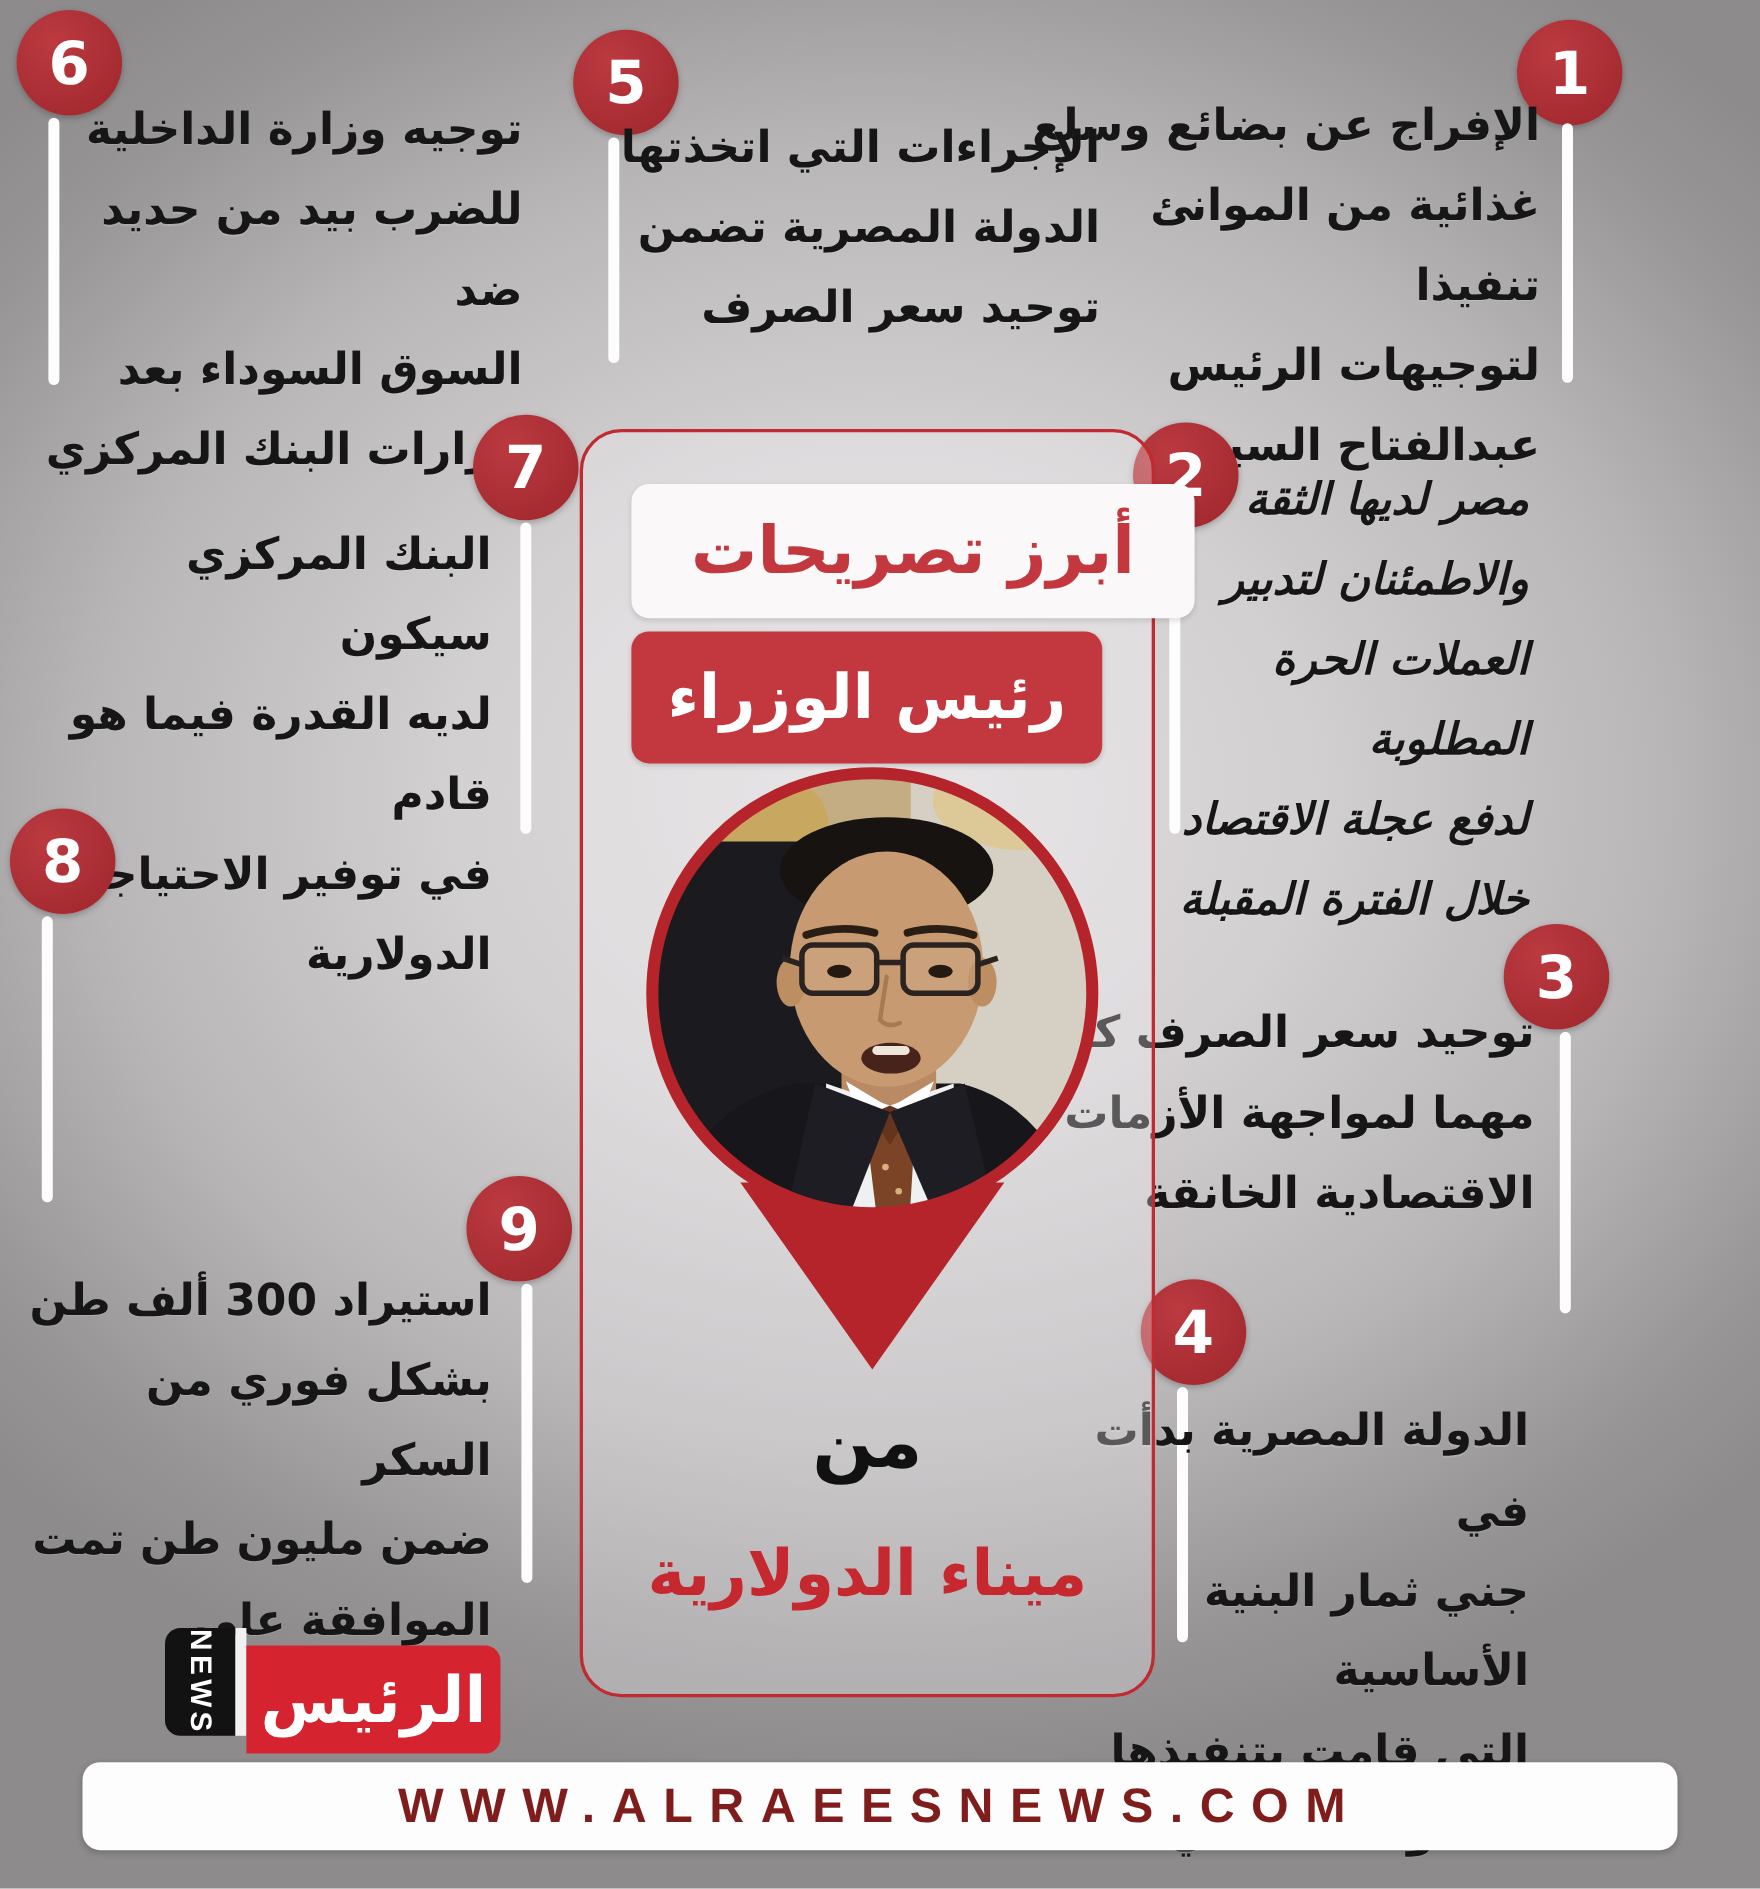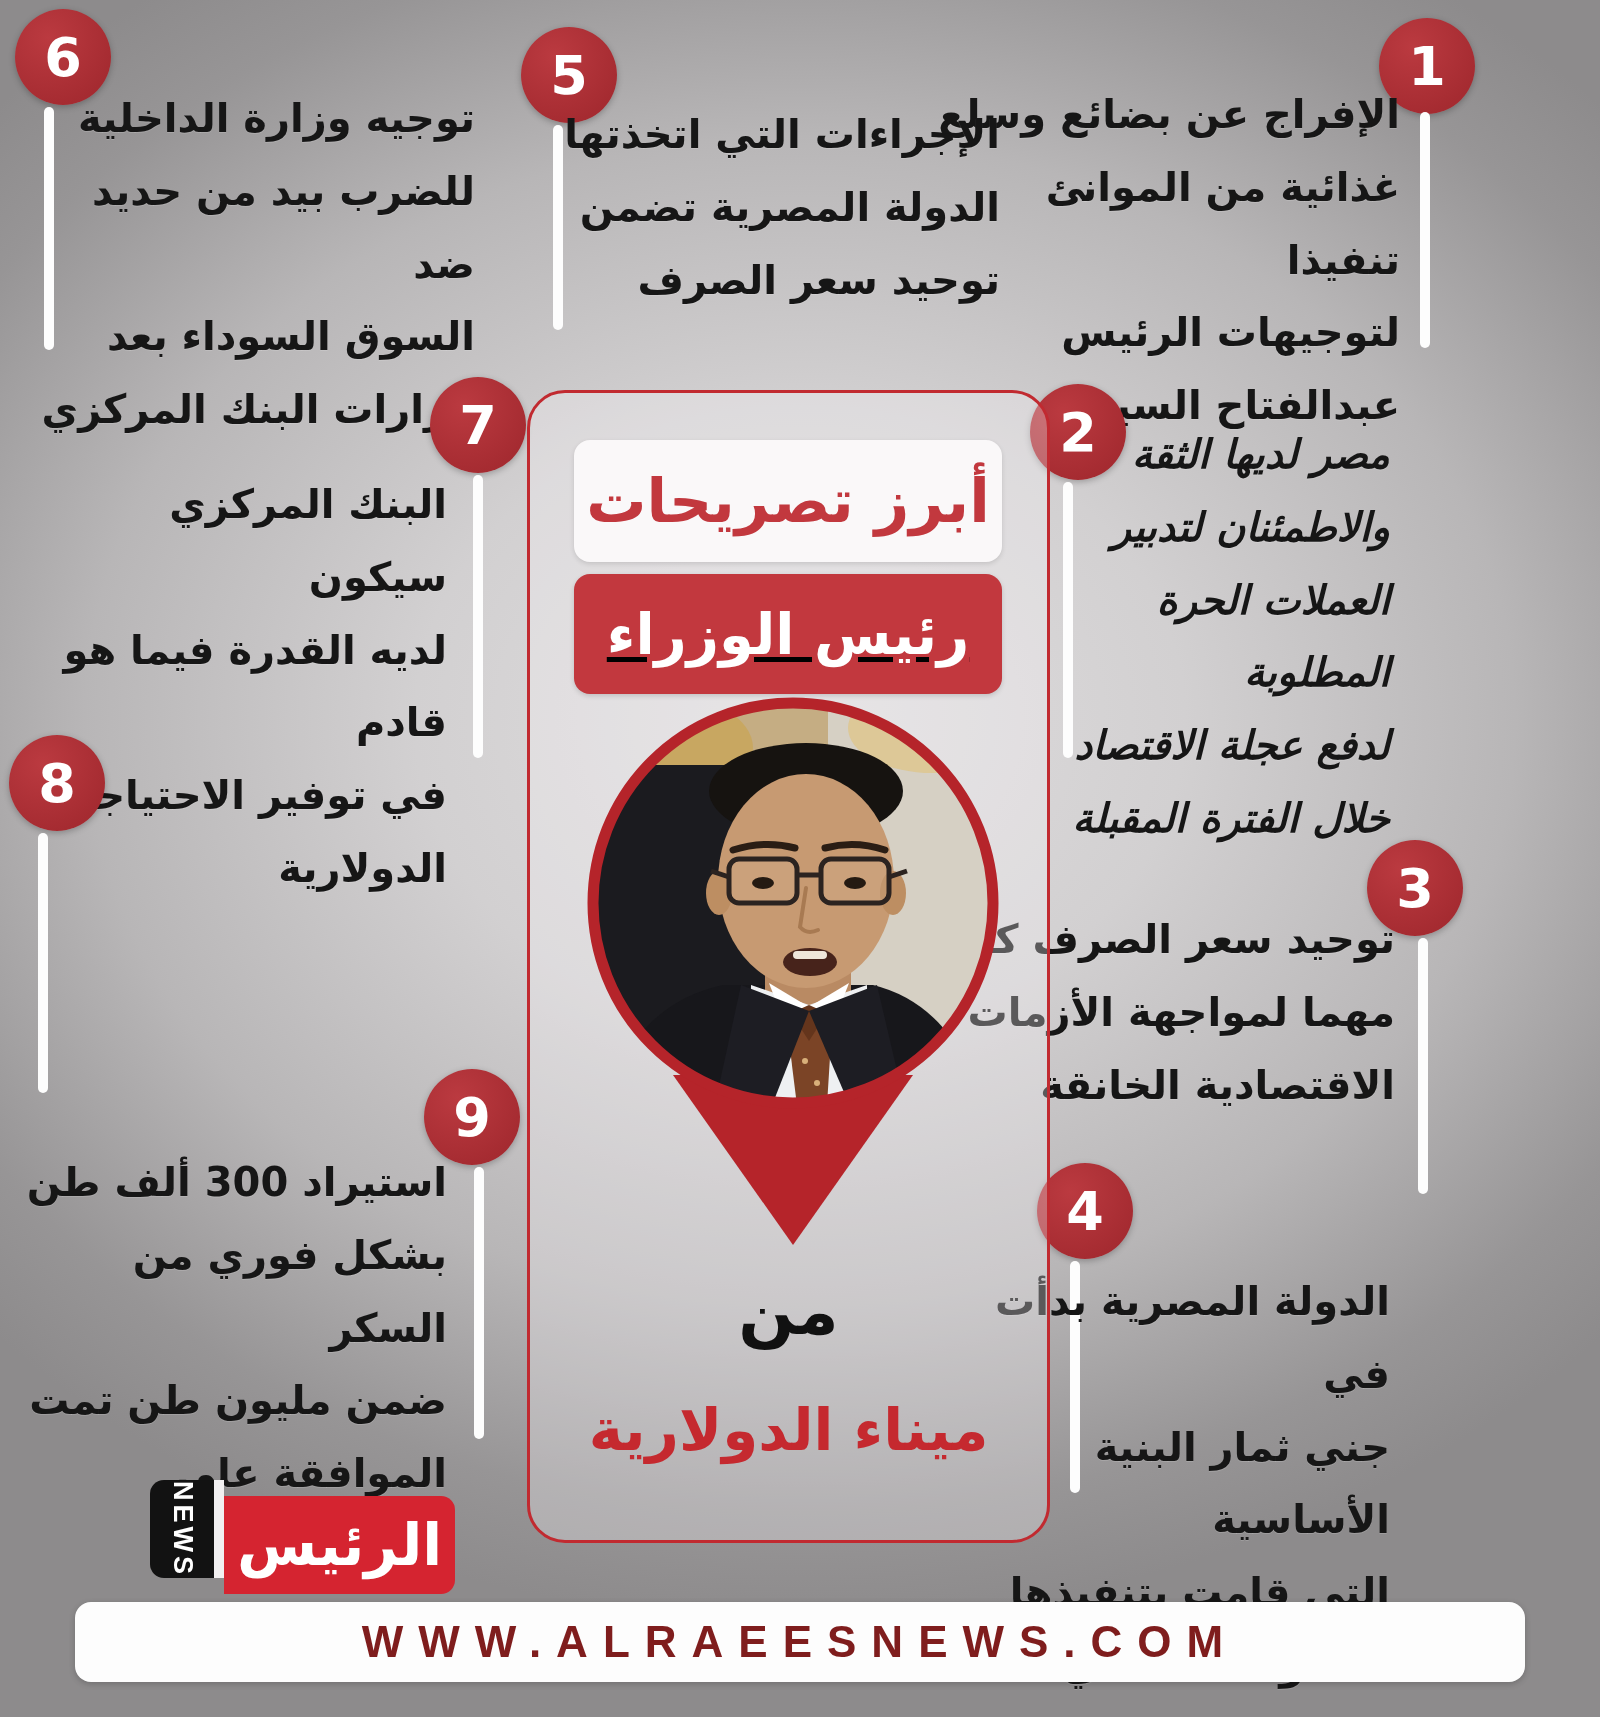--- a/index.html
+++ b/index.html
@@ -34,31 +34,30 @@
   .b8{left:9px;top:735px;}    .l8{left:38px;top:833px;height:260px;}   .t8{right:1180px;top:816px;width:400px;}
   .b9{left:424px;top:1069px;} .l9{left:474px;top:1167px;height:272px;} .t9{right:1153px;top:1146px;width:430px;}
 
   
   .card{
     position:absolute;left:527px;top:390px;width:517px;height:1147px;
     border:3px solid #c12a30;border-radius:38px;
     background:rgba(248,246,247,0.30);
   }
   .card-title-box{
-    position:absolute;left:44px;top:47px;width:428px;height:122px;border-radius:16px;
+    position:absolute;left:44px;top:47px;width:512px;height:122px;border-radius:16px;
     background:#faf8f9;display:flex;align-items:center;justify-content:center;
     box-shadow:0 2px 5px rgba(0,0,0,.12);
     text-align:center;
   }
   .card-title-box span{color:#c2383e;font-size:60px;font-weight:700;direction:rtl;}
   .card-sub-box{
     position:absolute;left:44px;top:181px;width:428px;height:120px;border-radius:16px;
     background:#c2383e;display:flex;align-items:center;justify-content:center;
     box-shadow:0 2px 5px rgba(0,0,0,.15);
-    text-decoration:underline;
   }
   .card-sub-box span{color:#ffffff;font-size:56px;font-weight:700;direction:rtl;}
   .pin{position:absolute;left:43px;top:300px;width:440px;height:570px;}
   .from-label{
     position:absolute;left:0;top:880px;width:100%;text-align:center;
     font-size:66px;font-weight:700;color:#111;direction:rtl;
   }
   .location-label{
     position:absolute;left:0;top:1003px;width:100%;text-align:center;
     font-size:58px;font-weight:700;color:#c5292f;direction:rtl;

